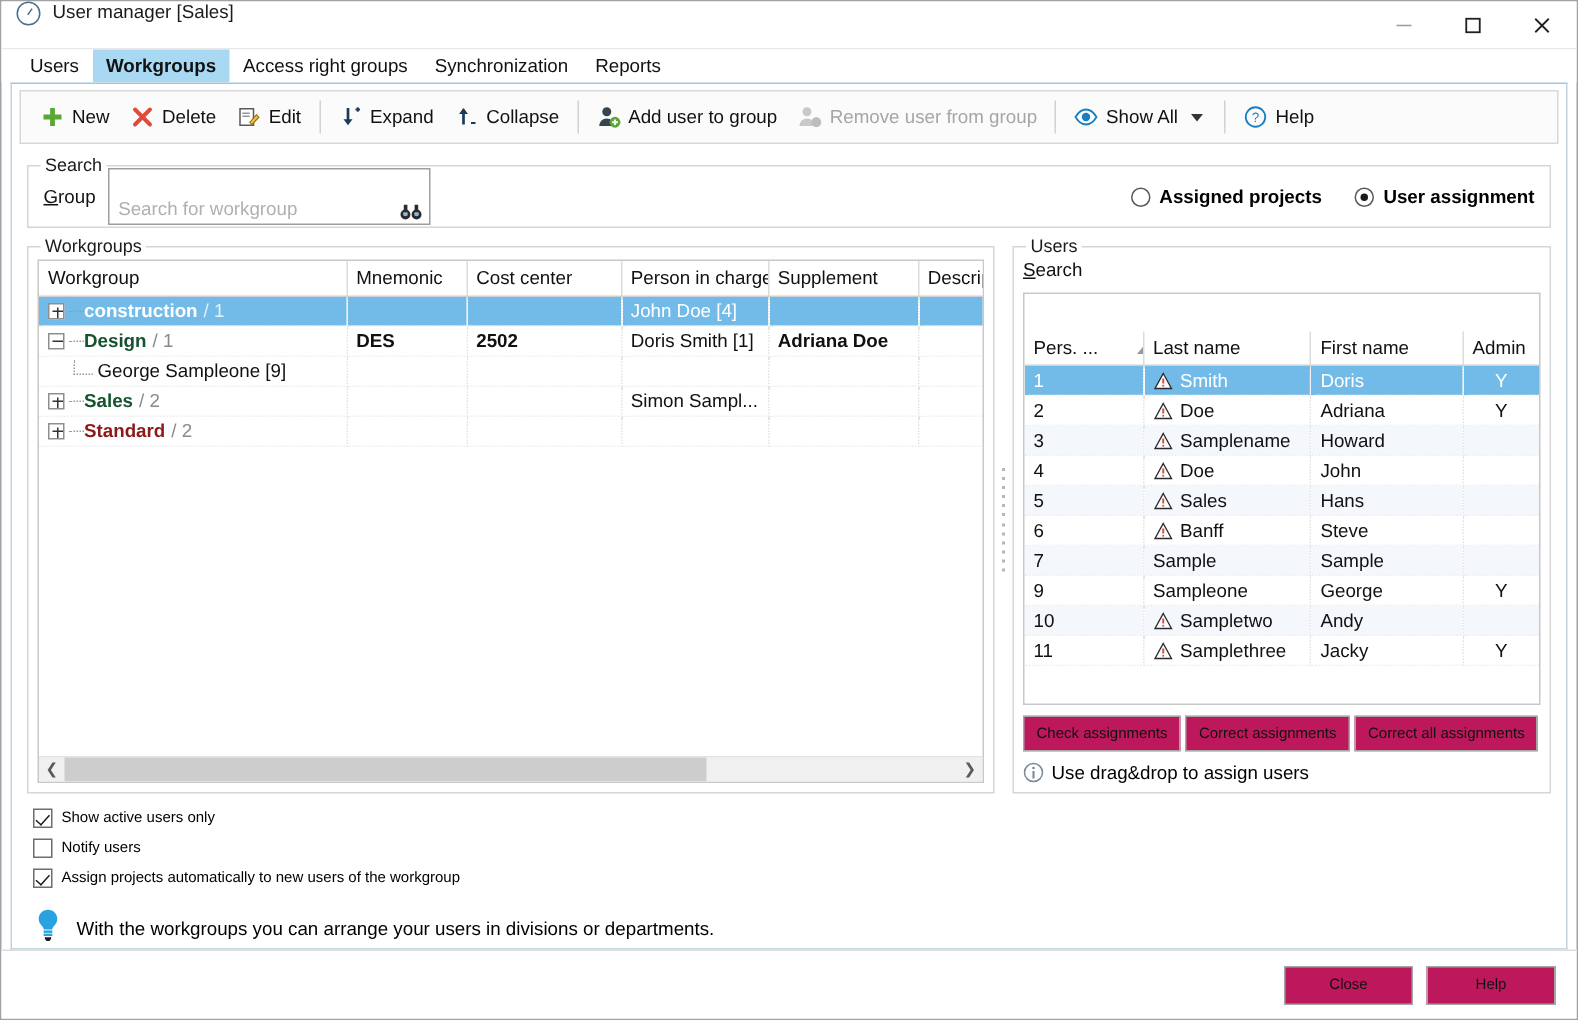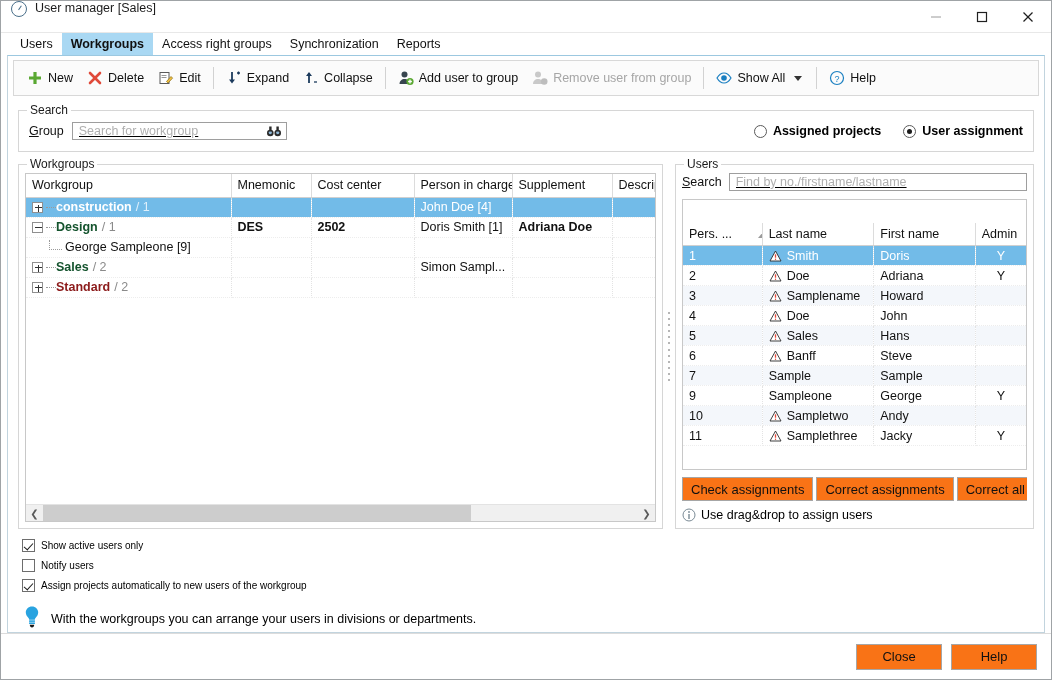--- a/index.html
+++ b/index.html
@@ -100,24 +100,23 @@
   .gb-title {
     position: absolute; top: -8px; left: 8px;
     background: #ffffff; padding: 0 3px; font-size: 12px; color: #1b1b1b;
   }
 
   .search-area { margin: 14px 10px 0 10px; height: 42px; }
   .search-row { display: flex; align-items: center; height: 100%; padding: 0 10px; }
   .lbl { font-size: 12.5px; color: #111; }
   .lbl u { text-decoration: underline; }
   .inputbox {
-    border: 1px solid #9e9e9e; background: #ffffff; height: 18px;
-    display: flex; align-items: center; padding: 0 4px;
+    border: 1px solid #9e9e9e; background: #ffffff; height: 38px;
+    display: flex; align-items: flex-end; padding: 0 4px;
     position: relative;
-    text-decoration: underline;
   }
   .inputbox input {
     border: none; outline: none; background: transparent;
     height: 20px; width: 100%; font-family: "Liberation Sans", sans-serif;
     font-size: 12.5px; color: #111;
   }
   .inputbox input::placeholder { color: #b0b0b0; }
 
   .radios { margin-left: auto; display: flex; align-items: center; gap: 22px; }
   .radio { display: flex; align-items: center; gap: 6px; font-size: 12.5px; font-weight: bold; }
@@ -219,22 +218,22 @@
   }
   .warn {
     display: inline-block; width: 13px; height: 12px; margin-right: 5px;
     vertical-align: -2px;
   }
   .cell-mid { display: flex; align-items: center; }
   .nowarn-pad { padding-left: 18px; }
 
   .btnrow { display: flex; gap: 3px; margin-top: 7px; overflow: hidden; }
   .btn {
-    border: 1px solid #a6a6a6; background: #f97316;
-    font-family: "Liberation Sans", sans-serif; font-size: 13px;
+    border: 1px solid #a6a6a6; background: #be185d;
+    font-family: "Liberation Sans", sans-serif; font-size: 10px;
     padding: 3px 8px; height: 24px; white-space: nowrap; color: #111;
   }
   .hint { display: flex; align-items: center; gap: 5px; margin-top: 7px; font-size: 12.5px; }
   .info-ico { width: 14px; height: 14px; flex: 0 0 14px; }
 
   
   .options { padding: 6px 14px 0 14px; flex: 0 0 auto; }
   .chk-row { display: flex; align-items: center; gap: 6px; height: 20px; font-size: 10px; }
   .chk {
     width: 13px; height: 13px; border: 1px solid #6d6d6d; background: #fff;
@@ -549,23 +548,20 @@
             <i></i>
             <i></i>
         </div>
       </div>
 
       <div class="pane-right groupbox">
         <div class="gb-title">Users</div>
         <div class="panel-inner">
           <div class="search-users">
             <span class="lbl"><u>S</u>earch</span>
-            <div class="inputbox" style="flex:1 1 auto;">
-              <input type="text" placeholder="Find by no./firstname/lastname" style="">
-            </div>
           </div>
 
           <div class="tbl-wrap">
             <table class="grid">
               <colgroup>
                 <col style="width:78px">
                   <col style="width:110px">
                   <col style="width:100px">
                   <col style="width:50px">
               </colgroup>

